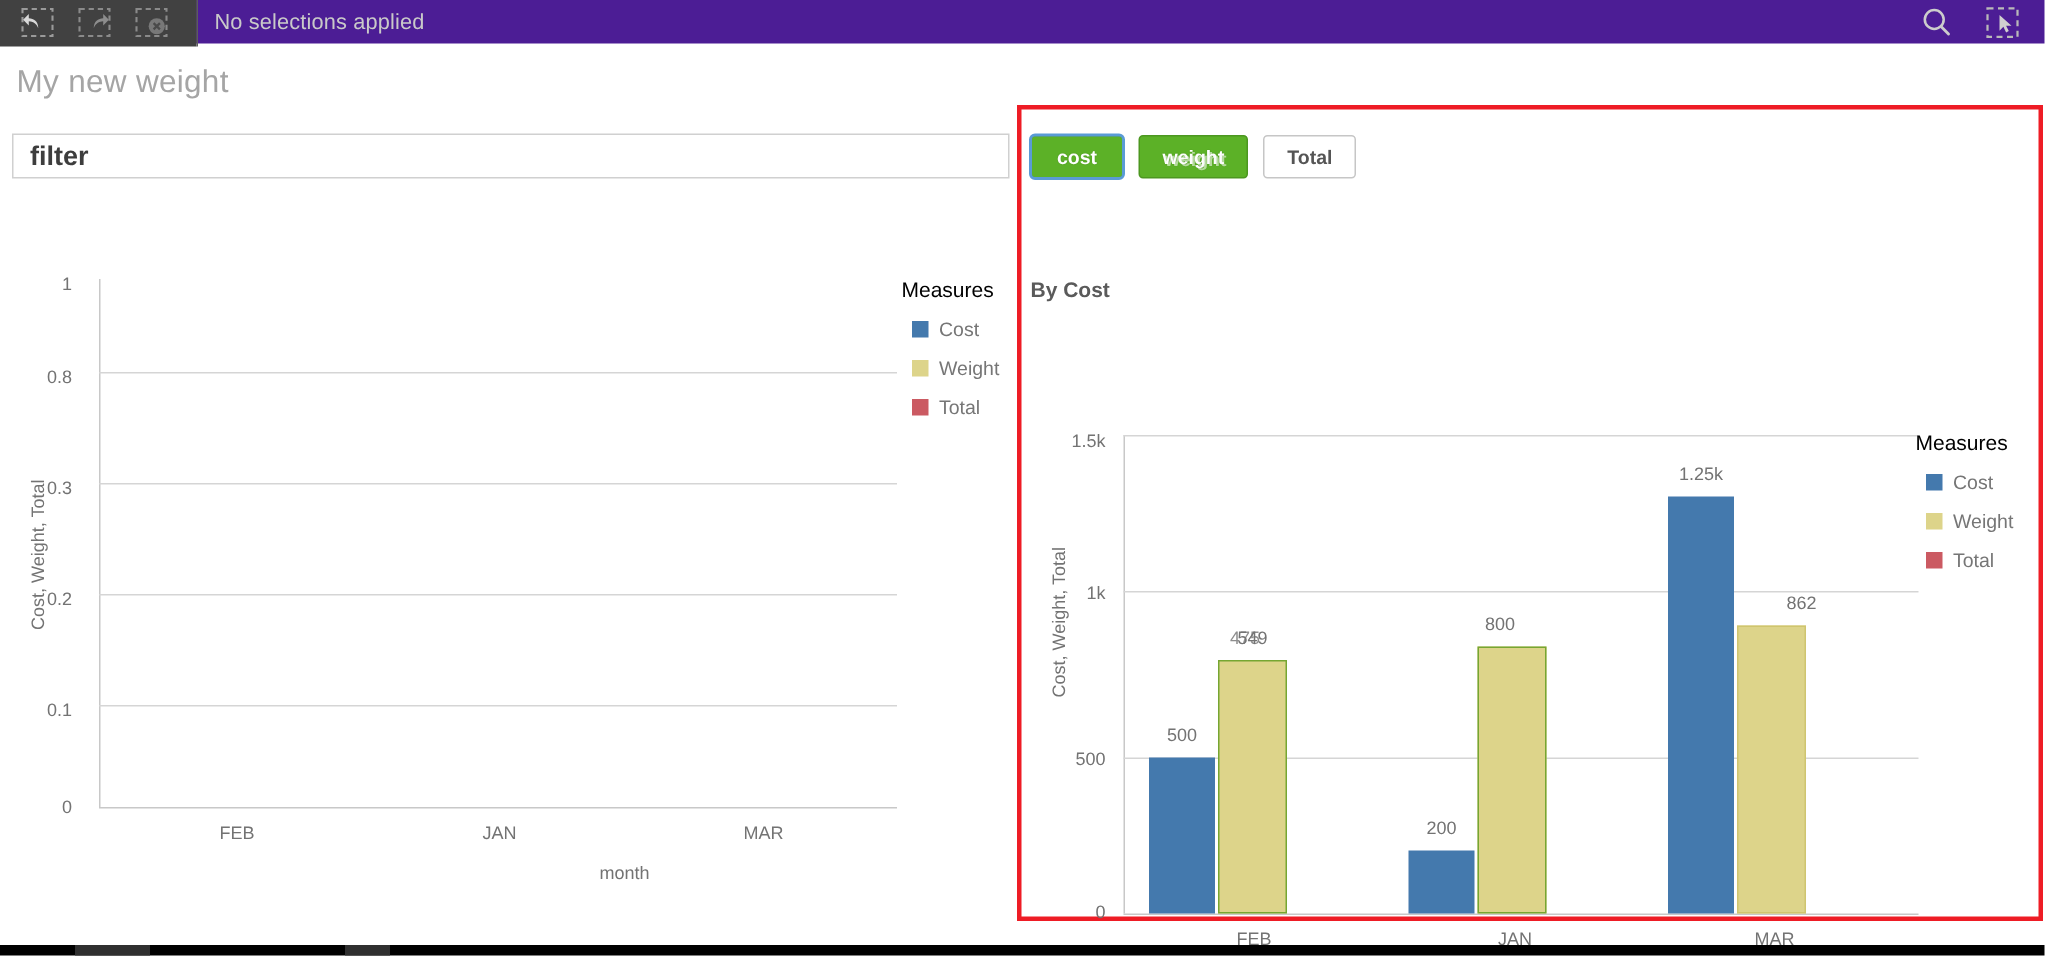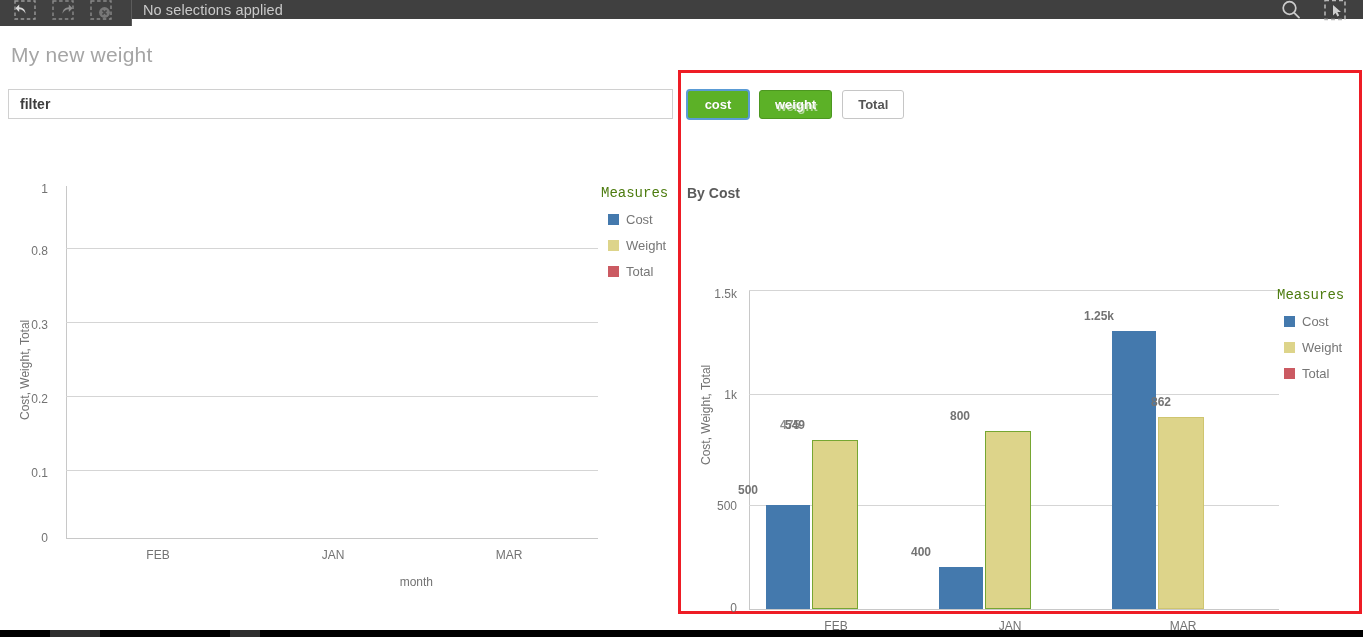--- a/index.html
+++ b/index.html
@@ -7,22 +7,22 @@
     margin: 0; padding: 0;
     width: 1363px; height: 637px;
     background: #ffffff;
     font-family: "Liberation Sans", sans-serif;
     overflow: hidden;
   }
 
   
   #topbar {
     position: absolute; left: 0; top: 0;
-    width: 1363px; height: 19px;
-    background: #404040;
+    width: 1363px; height: 29px;
+    background: #4c1d95;
     display: flex; align-items: center;
   }
   #selbar-tools {
     height: 33px; width: 131px;
     background: #414141;
     display: flex; align-items: center;
     padding-left: 6px;
   }
   .tool-btn {
     width: 38px; height: 33px;
@@ -53,21 +53,21 @@
   
   #filter-box {
     position: absolute; left: 8px; top: 89px;
     width: 665px; height: 30px;
     border: 1px solid #d0d0d0;
     background: #fff;
     display: flex; align-items: center;
     padding-left: 11px;
   }
   #filter-box .ftext {
-    font-size: 14px; font-weight: bold; color: #3d3d3d;
+    font-size: 18px; font-weight: bold; color: #3d3d3d;
   }
 
   
   .axis-label-y {
     position: absolute;
     transform: rotate(-90deg);
     transform-origin: left top;
     font-size: 12px; color: #737373;
     white-space: nowrap;
   }
@@ -87,23 +87,22 @@
   .gridline {
     position: absolute; height: 1px; background: #d5d5d5;
   }
   .axis-line-v {
     position: absolute; width: 1px; background: #c8c8c8;
   }
   .axis-line-h {
     position: absolute; height: 1px; background: #c8c8c8;
   }
   .legend-title {
-    position: absolute; font-size: 14px; color: #4d7c0f;
+    position: absolute; font-size: 14px; color: #000000;
     white-space: nowrap;
-    font-family: Liberation Mono, monospace;
   }
   .legend-row {
     position: absolute; display: flex; align-items: center;
     white-space: nowrap;
   }
   .legend-swatch {
     width: 11px; height: 11px; margin-right: 7px; flex: none;
   }
   .legend-text { font-size: 13px; color: #767676; }
 
@@ -152,21 +151,21 @@
     font-size: 14px; font-weight: bold; color: #5a5a5a;
   }
   #right-chart { position: absolute; left: 0; top: 135px; width: 678px; height: 400px; }
 
   .bar { position: absolute; }
   .bar.blue { background: #4479ad; }
   .bar.yellow { background: #ddd48a; border: 1px solid #76a632; }
   .bar.yellow.faint { border-color: #cfc56f; }
   .bar-label {
     position: absolute; font-size: 12px; color: #737373;
-    text-align: left; white-space: nowrap; font-weight: bold;
+    text-align: center; white-space: nowrap;
   }
   .bar-label .ghost2 {
     position: absolute; left: 0; top: 0; width: 100%;
     transform: translate(-5px, 0px); opacity: .8;
   }
 
   
   #bottom-strip {
     position: absolute; left: 0; top: 630px;
     width: 1363px; height: 7px; background: #000000;
@@ -310,21 +309,21 @@
     <div class="bar blue" style="left:85px; top:297px; width:44px; height:104px;"></div>
     <div class="bar-label" style="left:57px; top:275px; width:100px;">500</div>
 
     <div class="bar yellow" style="left:131px; top:232px; width:46px; height:169px;"></div>
     <div class="bar-label" style="left:104px; top:210px; width:100px;">
       <span>549</span>
       <span class="ghost2">475</span>
     </div>
 
     <div class="bar blue" style="left:258px; top:359px; width:44px; height:42px;"></div>
-    <div class="bar-label" style="left:230px; top:337px; width:100px;">400</div>
+    <div class="bar-label" style="left:230px; top:337px; width:100px;">200</div>
 
     <div class="bar yellow" style="left:304px; top:223px; width:46px; height:178px;"></div>
     <div class="bar-label" style="left:269px; top:201px; width:100px;">800</div>
 
     <div class="bar blue" style="left:431px; top:123px; width:44px; height:278px;"></div>
     <div class="bar-label" style="left:403px; top:101px; width:100px;">1.25k</div>
 
     <div class="bar yellow faint" style="left:477px; top:209px; width:46px; height:192px;"></div>
     <div class="bar-label" style="left:470px; top:187px; width:100px;">862</div>
 

